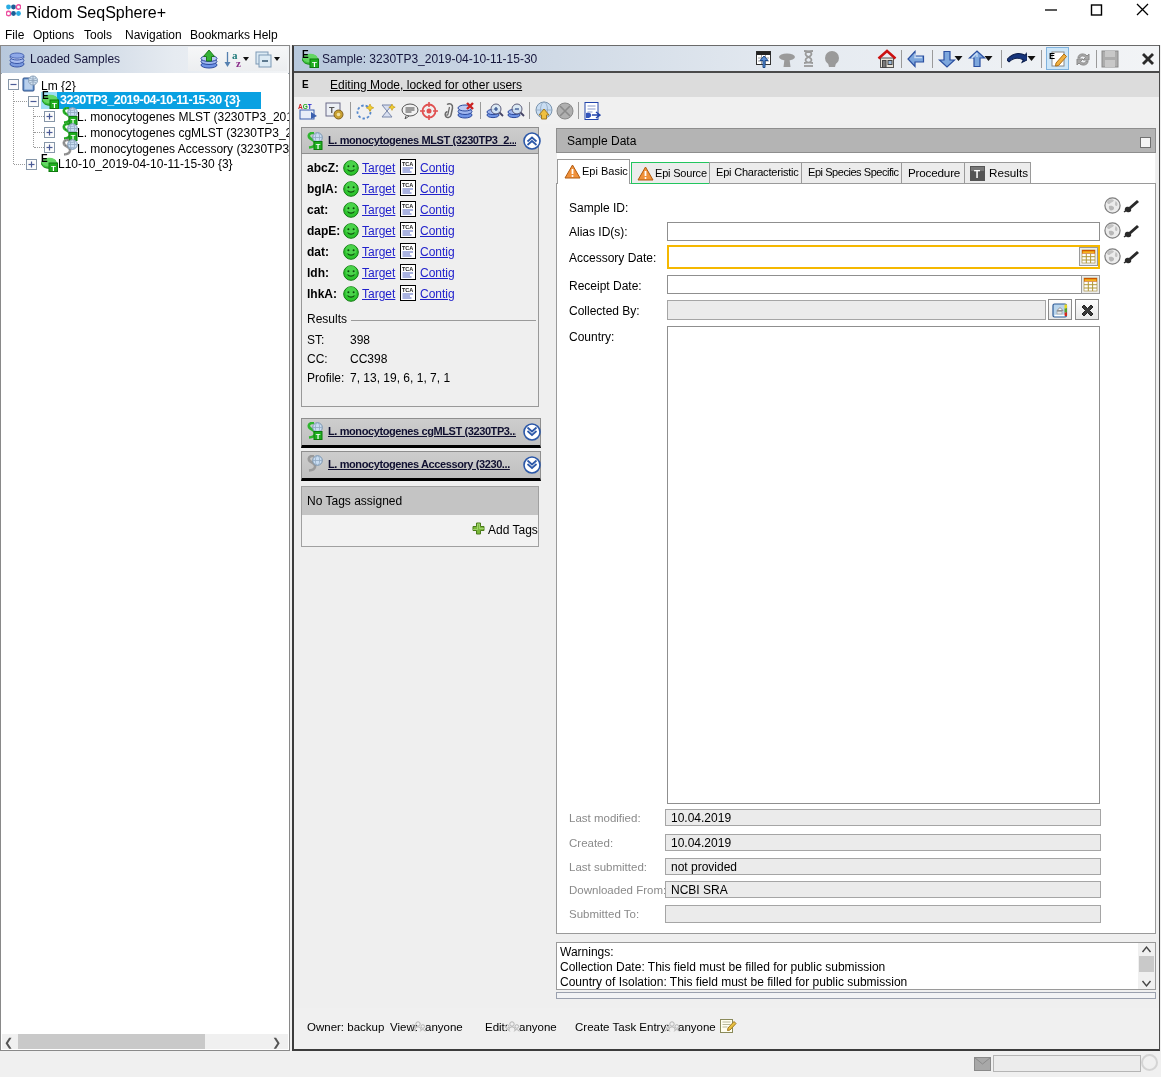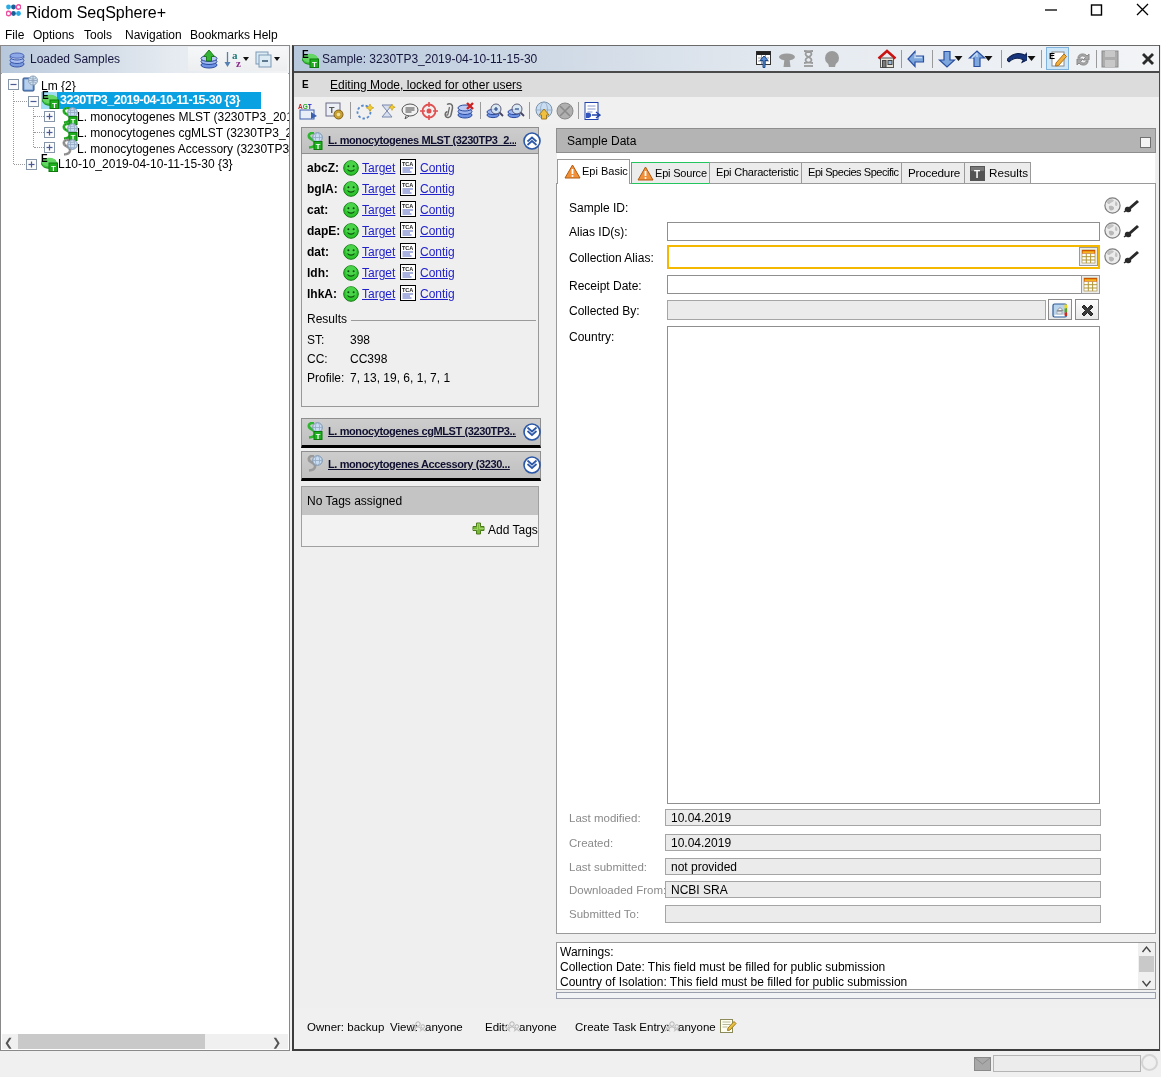--- a/index.html
+++ b/index.html
@@ -601,21 +601,21 @@
   <svg class="abs" style="left:810px;top:98px;" width="17" height="17" viewBox="0 0 17 17">
     <circle cx="8.5" cy="8.5" r="7.6" fill="#ececec" stroke="#7e7e7e" stroke-width="1.2"></circle>
     <path d="M4 3 C6 2 9 2 10 3.5 C9 5.5 7 5 6 6.5 C5 7.5 3.5 7 3 5.5 Z" fill="#c2c2c2"></path>
     <path d="M11.5 4 C13.5 5 14 7 13 9 C11.5 9.5 10.5 8 11 6.5 Z" fill="#c2c2c2"></path>
     <path d="M5 9 C7 8.5 9.5 9 10 10.5 C10.5 12.5 8 14 6.5 13.5 C5 12.5 4.5 10.5 5 9 Z" fill="#b8b8b8"></path>
    </svg>
       <svg class="abs" style="left:829px;top:99px;" width="17" height="15" viewBox="0 0 17 15">
     <path d="M2 13 C1 9 4 8 6 9 L14 2 L16 4 L8 11 C9 13 7 15 4 14 Z" fill="#2a2a2a"></path>
     <path d="M1 14 l3 -2" stroke="#2a2a2a" stroke-width="1.5"></path>
    </svg>
-  <div class="abs" style="left:275px;top:127px;">Collection Alias:</div>
+  <div class="abs" style="left:275px;top:127px;">Accessory Date:</div>
   <div class="abs" style="left:373px;top:121px;width:433px;height:24px;border:2px solid #f5b800;background:#fff;box-sizing:border-box;">
    <svg class="abs" style="left:410px;top:0px;" width="19" height="19" viewBox="0 0 19 19">
     <rect x=".5" y=".5" width="18" height="18" fill="#ececec" stroke="#9a9a9a"></rect>
     <rect x="3" y="3" width="13" height="13" fill="#fdfdfd" stroke="#a08830" stroke-width=".6"></rect>
     <rect x="3" y="3" width="13" height="3.6" fill="#cc5500"></rect>
     <rect x="3.6" y="4.4" width="11.8" height="1.4" fill="#ffcc22"></rect>
     <g stroke="#b09838" stroke-width="1" fill="none">
      <path d="M3 9.7 h13 M3 13 h13 M7.3 6.6 v9.4 M11.6 6.6 v9.4"></path>
     </g>
    </svg>

